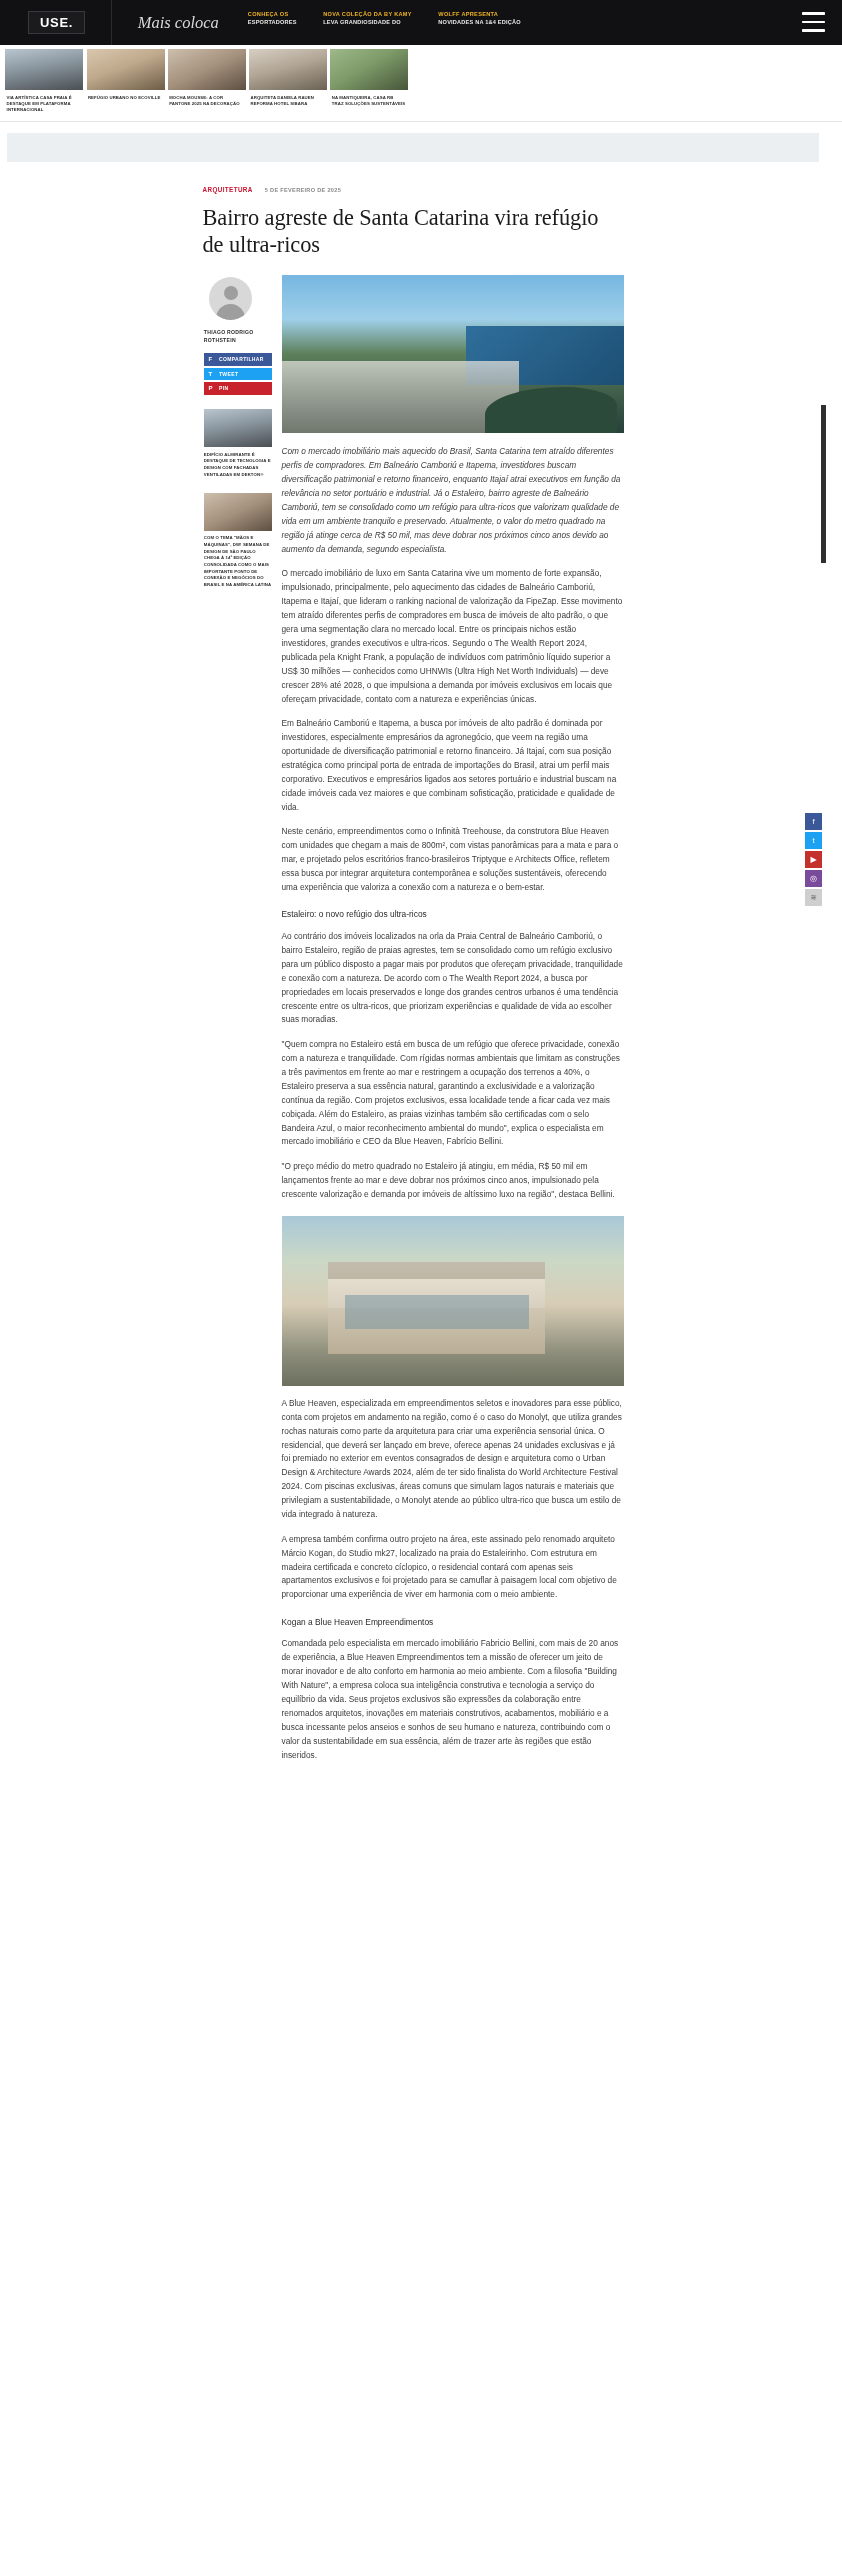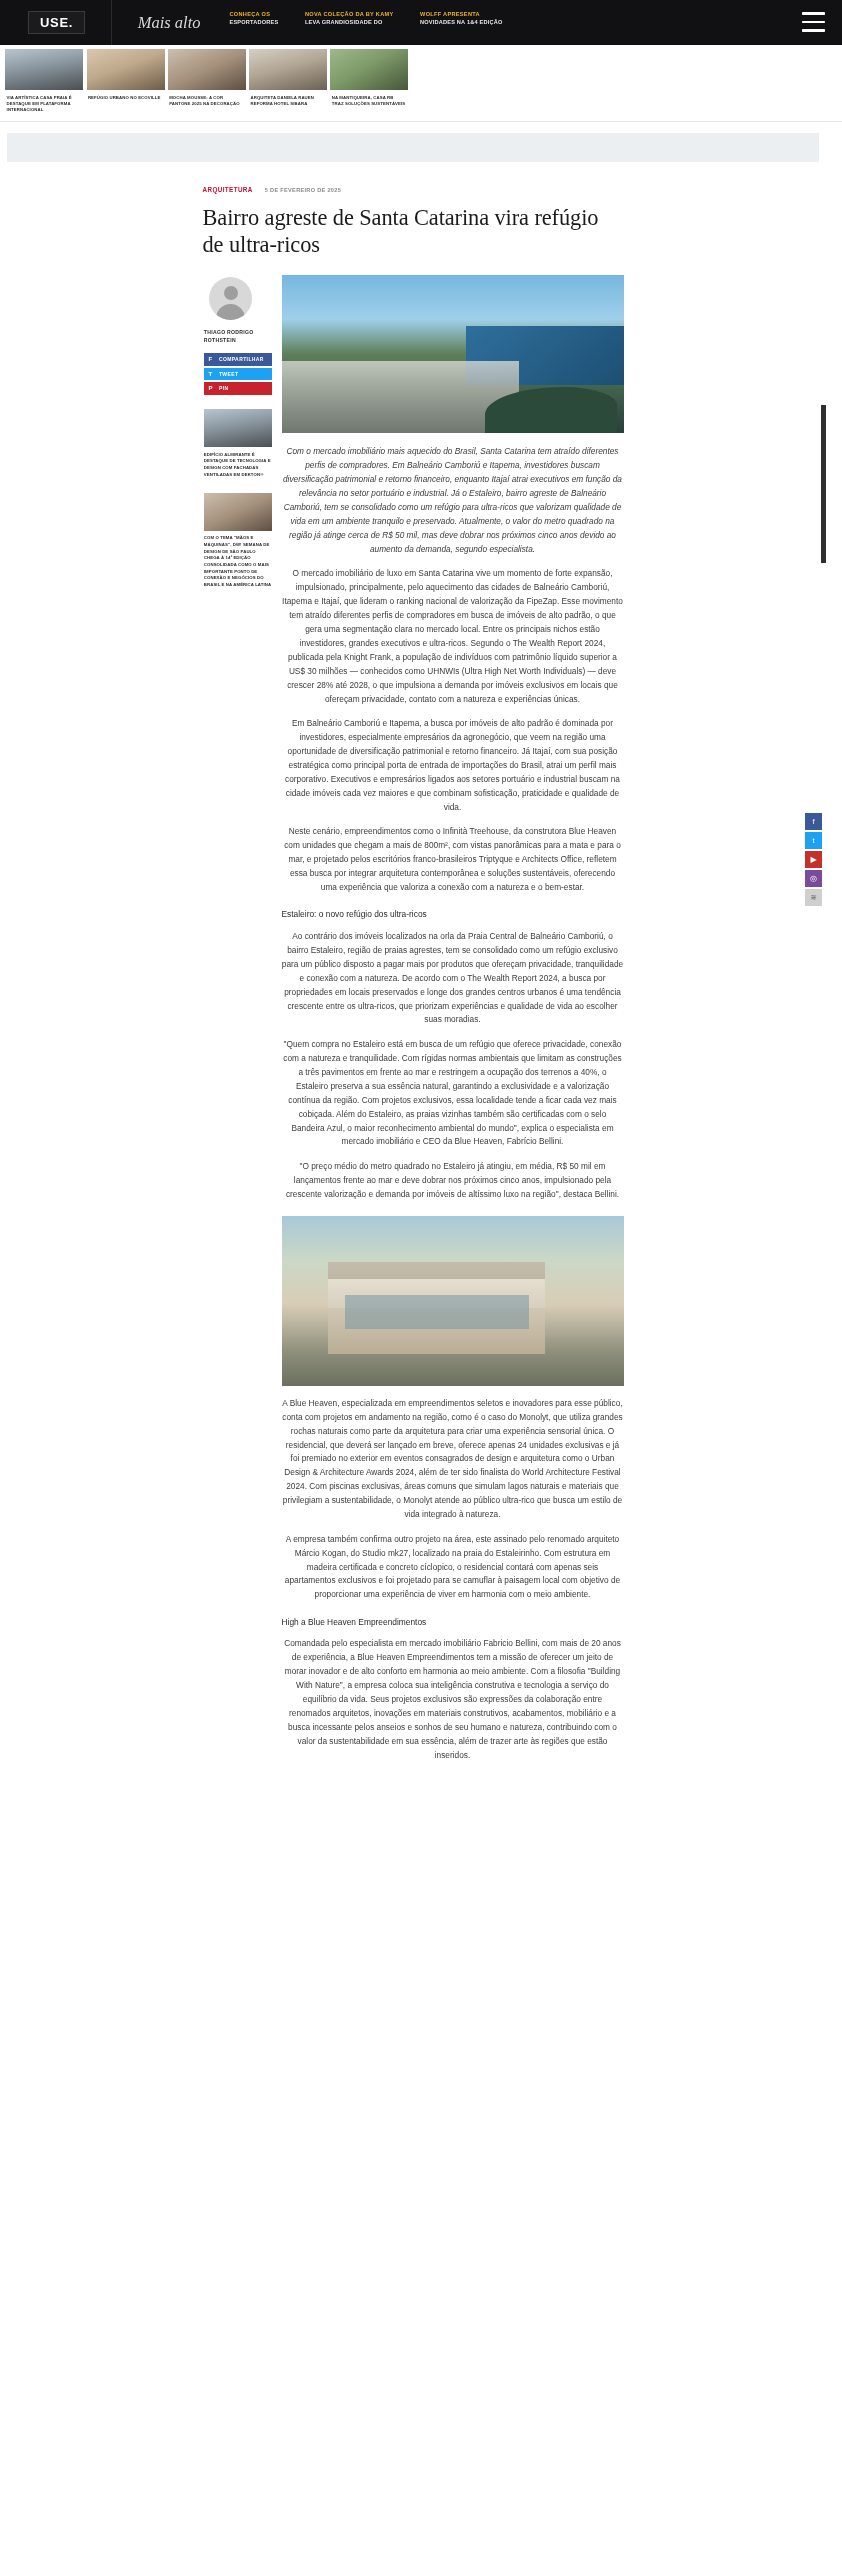--- a/index.html
+++ b/index.html
@@ -230,21 +230,21 @@
   .hero .hill {
     position: absolute; right: 6.6px; bottom: 0; width: 132px; height: 46px;
     background: #2c4a39; border-radius: 60% 40% 0 0;
   }
 
   p.t {
     font-size: 8.3px;
     line-height: 1.68;
     color: #3c3c3c;
     margin: 10.5px 0 0 0;
-    text-align: center;
+    text-align: left;
   }
   p.t.first { margin-top: 12px; }
   p.it { font-style: italic; }
   h2.sub {
     font-size: 8.4px;
     font-weight: normal;
     color: #2b2b2b;
     margin: 14.5px 0 0 0;
   }
   .inline-photo {
@@ -282,21 +282,21 @@
   .dark-strip {
     position: absolute; right: 0; top: 283px; width: 5.3px; height: 158px; background: #2f2f31;
   }
 </style>
 </head>
 <body>
 
 <div class="topbar">
   <div class="logo">USE.</div>
   <div class="topbar-sep"></div>
-  <div class="maislidas">Mais alto</div>
+  <div class="maislidas">Mais coloca</div>
   <div class="promos">
     <div class="promo">
       <div class="kicker">CONHEÇA OS</div>
       <div class="sub">ESPORTADORES</div>
     </div>
     <div class="promo">
       <div class="kicker">NOVA COLEÇÃO DA BY KAMY</div>
       <div class="sub">LEVA GRANDIOSIDADE DO</div>
     </div>
     <div class="promo">
@@ -390,21 +390,21 @@
             <h2 class="sub">Estaleiro: o novo refúgio dos ultra-ricos</h2>
             <p class="t">Ao contrário dos imóveis localizados na orla da Praia Central de Balneário Camboriú, o bairro Estaleiro, região de praias agrestes, tem se consolidado como um refúgio exclusivo para um público disposto a pagar mais por produtos que ofereçam privacidade, tranquilidade e conexão com a natureza. De acordo com o The Wealth Report 2024, a busca por propriedades em locais preservados e longe dos grandes centros urbanos é uma tendência crescente entre os ultra-ricos, que priorizam experiências e qualidade de vida ao escolher suas moradias.</p>
             <p class="t">"Quem compra no Estaleiro está em busca de um refúgio que oferece privacidade, conexão com a natureza e tranquilidade. Com rígidas normas ambientais que limitam as construções a três pavimentos em frente ao mar e restringem a ocupação dos terrenos a 40%, o Estaleiro preserva a sua essência natural, garantindo a exclusividade e a valorização contínua da região. Com projetos exclusivos, essa localidade tende a ficar cada vez mais cobiçada. Além do Estaleiro, as praias vizinhas também são certificadas com o selo Bandeira Azul, o maior reconhecimento ambiental do mundo", explica o especialista em mercado imobiliário e CEO da Blue Heaven, Fabrício Bellini.</p>
             <p class="t">"O preço médio do metro quadrado no Estaleiro já atingiu, em média, R$ 50 mil em lançamentos frente ao mar e deve dobrar nos próximos cinco anos, impulsionado pela crescente valorização e demanda por imóveis de altíssimo luxo na região", destaca Bellini.</p>
             <div class="inline-photo">
               <div class="bld"></div>
               <div class="glass"></div>
             </div>
             <p class="t">A Blue Heaven, especializada em empreendimentos seletos e inovadores para esse público, conta com projetos em andamento na região, como é o caso do Monolyt, que utiliza grandes rochas naturais como parte da arquitetura para criar uma experiência sensorial única. O residencial, que deverá ser lançado em breve, oferece apenas 24 unidades exclusivas e já foi premiado no exterior em eventos consagrados de design e arquitetura como o Urban Design &amp; Architecture Awards 2024, além de ter sido finalista do World Architecture Festival 2024. Com piscinas exclusivas, áreas comuns que simulam lagos naturais e materiais que privilegiam a sustentabilidade, o Monolyt atende ao público ultra-rico que busca um estilo de vida integrado à natureza.</p>
             <p class="t">A empresa também confirma outro projeto na área, este assinado pelo renomado arquiteto Márcio Kogan, do Studio mk27, localizado na praia do Estaleirinho. Com estrutura em madeira certificada e concreto cíclopico, o residencial contará com apenas seis apartamentos exclusivos e foi projetado para se camuflar à paisagem local com objetivo de proporcionar uma experiência de viver em harmonia com o meio ambiente.</p>
-            <h2 class="sub">High a Blue Heaven Empreendimentos</h2>
+            <h2 class="sub">Kogan a Blue Heaven Empreendimentos</h2>
             <p class="t">Comandada pelo especialista em mercado imobiliário Fabricio Bellini, com mais de 20 anos de experiência, a Blue Heaven Empreendimentos tem a missão de oferecer um jeito de morar inovador e de alto conforto em harmonia ao meio ambiente. Com a filosofia "Building With Nature", a empresa coloca sua inteligência construtiva e tecnologia a serviço do equilíbrio da vida. Seus projetos exclusivos são expressões da colaboração entre renomados arquitetos, inovações em materiais construtivos, acabamentos, mobiliário e a busca incessante pelos anseios e sonhos de seu humano e natureza, contribuindo com o valor da sustentabilidade em sua essência, além de trazer arte às regiões que estão inseridos.</p>
           </div>
       </div>
     </div>
   </div>
 
   <div class="side-rail">
     <div class="sb fb">f</div>
     <div class="sb tw">t</div>
     <div class="sb yt">▶</div>

